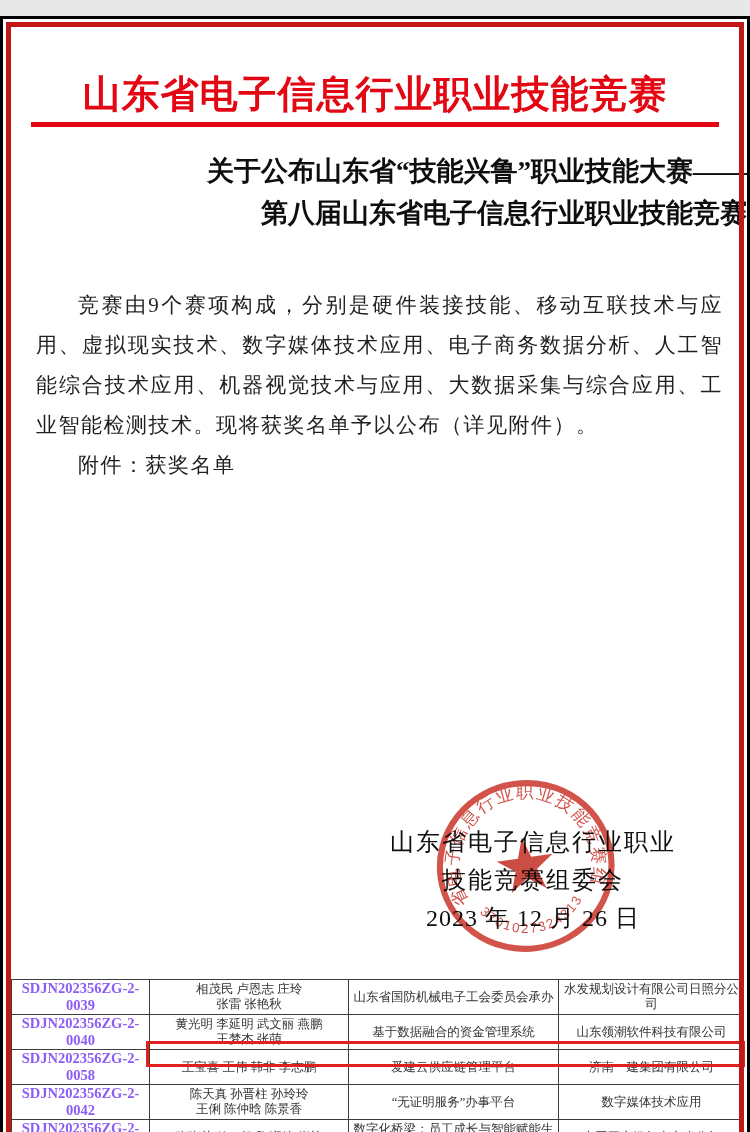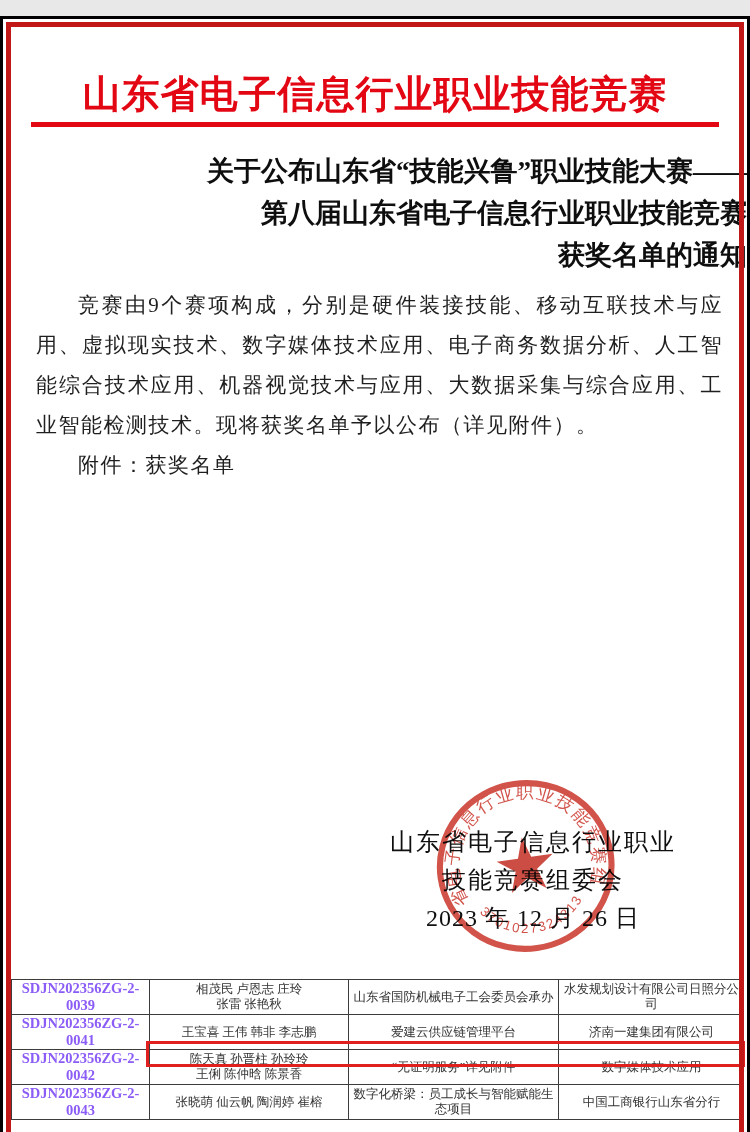--- a/index.html
+++ b/index.html
@@ -57,21 +57,20 @@
 <body>
 
 <div id="page">
 
   <div class="banner">山东省电子信息行业职业技能竞赛</div>
   <div class="rule"></div>
 
   <div class="doctitle">
     <div>关于公布山东省“技能兴鲁”职业技能大赛——</div>
     <div>第八届山东省电子信息行业职业技能竞赛</div>
-    <div>获奖名单的通知</div>
   </div>
 
   <div class="bodyblock">
     <p>竞赛由9个赛项构成，分别是硬件装接技能、移动互联技术与应用、虚拟现实技术、数字媒体技术应用、电子商务数据分析、人工智能综合技术应用、机器视觉技术与应用、大数据采集与综合应用、工业智能检测技术。现将获奖名单予以公布（详见附件）。</p>
     <p class="attach">附件：获奖名单</p>
   </div>
 
   <div class="sig">
     <div>山东省电子信息行业职业</div>
     <div>技能竞赛组委会</div>
@@ -104,33 +103,42 @@
       <tbody>
         <tr style="height:33px">
           <td class="id-cell">SDJN202356ZG-2-0039</td>
           <td class="cn">
             <div>相茂民 卢恩志 庄玲</div>
             <div>张雷 张艳秋</div>
           </td>
           <td class="cn">山东省国防机械电子工会委员会承办</td>
           <td class="cn">水发规划设计有限公司日照分公司</td>
         </tr>
+        <tr style="height:33px">
+          <td class="id-cell">SDJN202356ZG-2-0040</td>
+          <td class="cn">
+            <div>黄光明 李延明 武文丽 燕鹏</div>
+            <div>王梦杰 张萌</div>
+          </td>
+          <td class="cn">基于数据融合的资金管理系统</td>
+          <td class="cn">山东领潮软件科技有限公司</td>
+        </tr>
         <tr style="height:21px">
-          <td class="id-cell">SDJN202356ZG-2-0041</td>
+          <td class="id-cell">SDJN202356ZG-2-0058</td>
           <td class="cn">王宝喜 王伟 韩非 李志鹏</td>
           <td class="cn">爱建云供应链管理平台</td>
           <td class="cn">济南一建集团有限公司</td>
         </tr>
         <tr style="height:30px">
           <td class="id-cell">SDJN202356ZG-2-0042</td>
           <td class="cn">
             <div>陈天真 孙晋柱 孙玲玲</div>
             <div>王俐 陈仲晗 陈景香</div>
           </td>
-          <td class="cn">“无证明服务”详见附件</td>
+          <td class="cn">“无证明服务”办事平台</td>
           <td class="cn">数字媒体技术应用</td>
         </tr>
         <tr style="height:33px">
           <td class="id-cell">SDJN202356ZG-2-0043</td>
           <td class="cn">张晓萌 仙云帆 陶润婷 崔榕</td>
           <td class="cn">数字化桥梁：员工成长与智能赋能生态项目</td>
           <td class="cn">中国工商银行山东省分行</td>
         </tr>
 
       </tbody>

